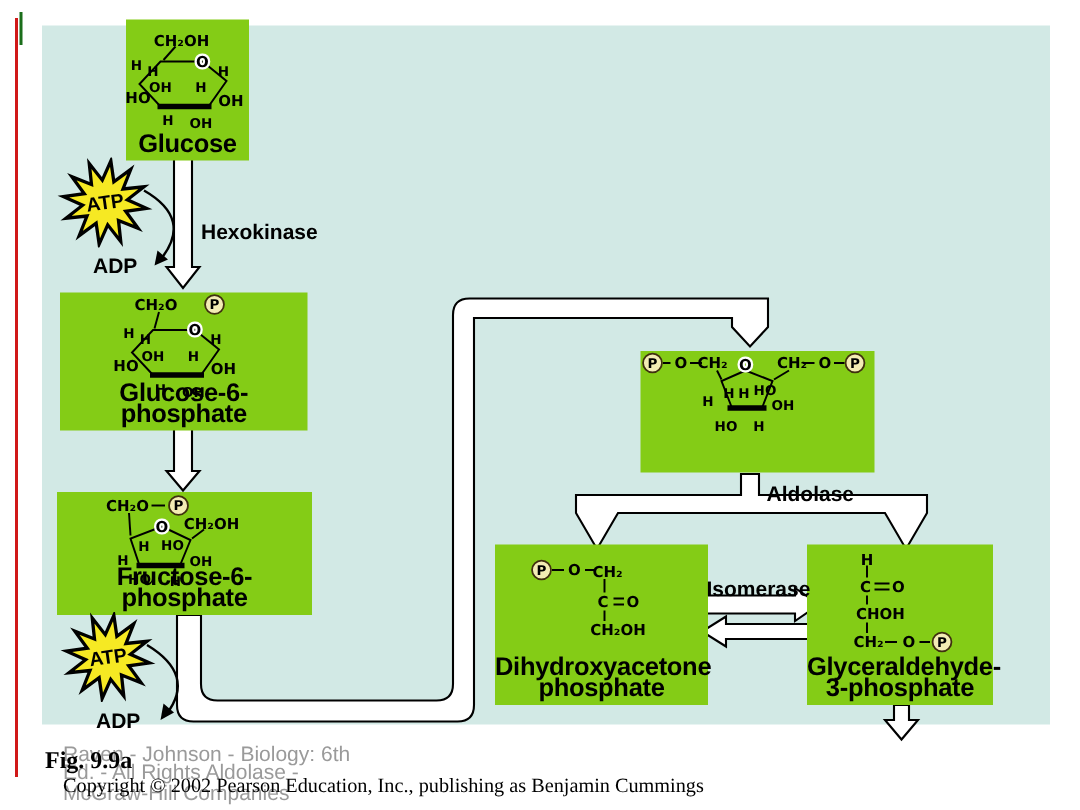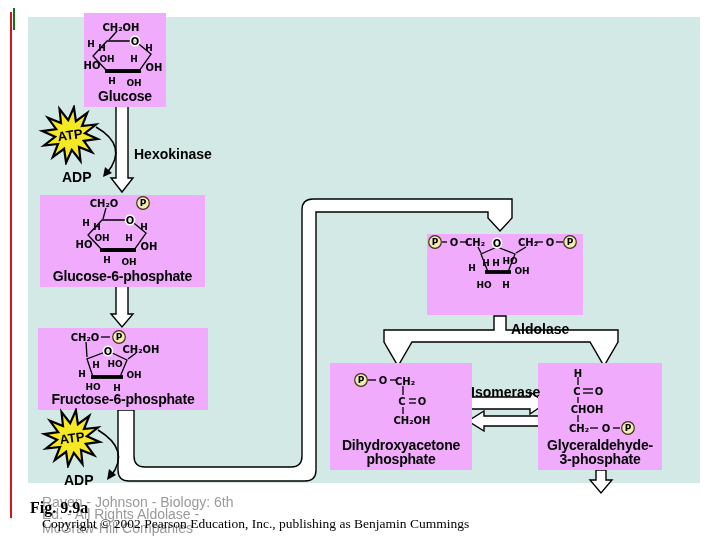--- a/index.html
+++ b/index.html
@@ -5,31 +5,31 @@
   html,body{margin:0;padding:0;background:#fff;}
   #stage{position:relative;width:720px;height:540px;background:#ffffff;overflow:hidden;
          font-family:"Liberation Sans",sans-serif;}
   .decor-red{position:absolute;left:10px;top:12px;width:2px;height:506px;background:#d01818;}
   .decor-green{position:absolute;left:13px;top:8px;width:2px;height:22px;background:#1b6e1b;}
   #panel{position:absolute;left:28px;top:17px;width:672px;height:466px;background:#d2e9e5;}
   #overlay{position:absolute;left:0;top:0;width:720px;height:540px;}
   .flow{fill:#ffffff;stroke:#000;stroke-width:1.4;}
   .curve{fill:none;stroke:#000;stroke-width:1.6;}
   .curvehead{fill:#000;stroke:none;}
-  .mol{position:absolute;background:#f0abfc;}
+  .mol{position:absolute;background:#84cc16;}
   .mol svg{position:absolute;left:0;top:0;width:100%;height:100%;}
   .bond{fill:none;stroke:#000;stroke-width:1.3;}
   .thick{stroke-width:3.8;}
   .atom{font:bold 10px "DejaVu Sans",sans-serif;text-anchor:middle;fill:#000;}
   .atom.small{font-size:9px;}
   .halo{paint-order:stroke;stroke:#fff;stroke-width:3px;}
   .pcirc{fill:#f3ecb4;stroke:#403010;stroke-width:1.2;}
   .ptxt{font:bold 9px "DejaVu Sans",sans-serif;text-anchor:middle;fill:#000;}
   .mol-label{position:absolute;left:0;bottom:4px;width:100%;text-align:center;
-             font-weight:bold;font-size:14px;line-height:14px;color:#000;white-space:pre-line;
+             font-weight:bold;font-size:17px;line-height:14px;color:#000;white-space:pre-line;
              letter-spacing:-0.2px;}
   .enzyme{position:absolute;font-weight:bold;font-size:14px;color:#000;white-space:nowrap;text-align:right;}
   .cofactor{position:absolute;font-weight:bold;font-size:14px;color:#000;}
   .star{position:absolute;width:64px;height:60px;}
   .starpoly{fill:#f6e923;stroke:#000;stroke-width:2.2;}
   .startxt{font:bold 13px "Liberation Sans",sans-serif;text-anchor:middle;fill:#000;}
   .fig-label{position:absolute;left:30px;top:499px;font-family:"Liberation Serif",serif;
              font-weight:bold;font-size:16px;color:#000;}
   .credit{position:absolute;color:#9a9a9a;font-size:14px;line-height:12px;}
   .copyright{position:absolute;left:42px;top:516px;font-family:Liberation Serif, serif;

